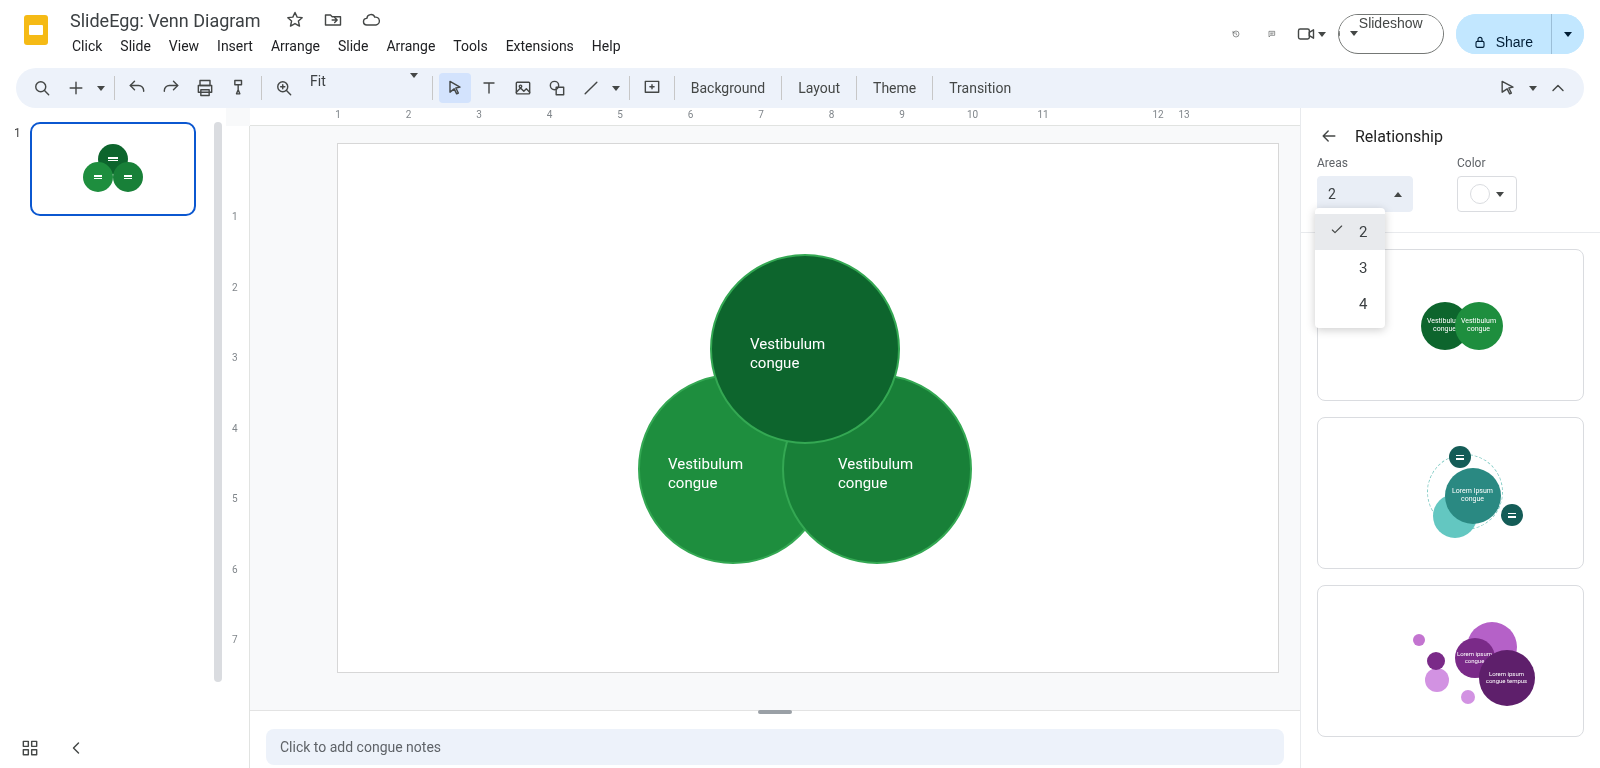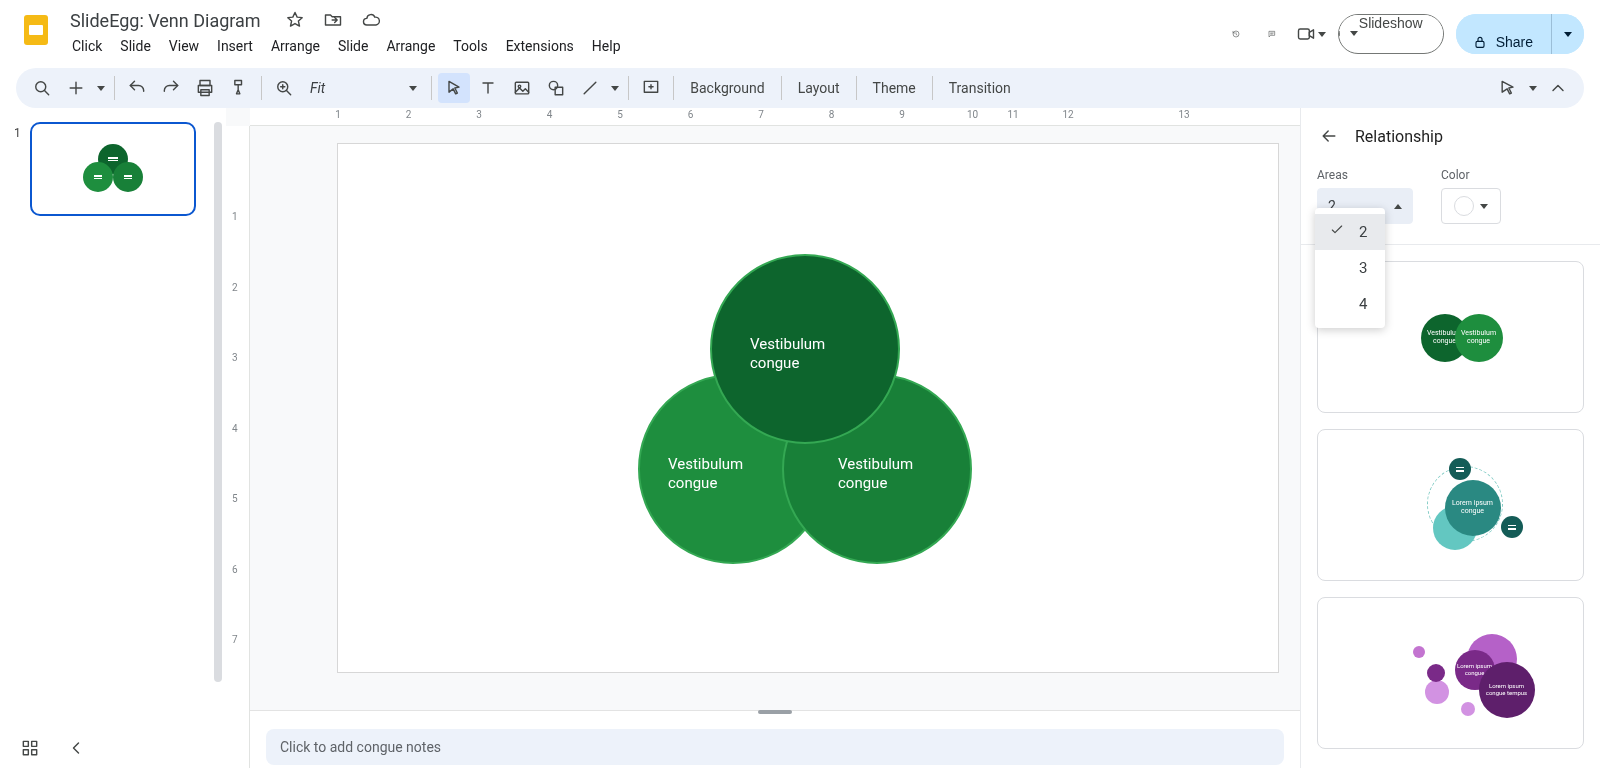--- a/index.html
+++ b/index.html
@@ -23,21 +23,21 @@
 .slideshow-drop { background: #fff; border: none; border-left: 1px solid #747775; padding: 0 10px; cursor: pointer; display:flex; align-items:center; }
 .share-group { display:flex; align-items:stretch; border-radius: 20px; overflow:hidden; height:40px; background: #c2e7ff; }
 .share-btn { background: #c2e7ff; border:none; padding: 16px 18px 0 16px; font-size:14px; color:#001d35; font-weight:500; display:flex; align-items:center; gap:8px; cursor:pointer; }
 .share-drop { background: #c2e7ff; border:none; border-left: 1px solid rgba(0,29,53,.2); padding: 0 12px; cursor:pointer; display:flex; align-items:center; }
 
 
 .toolbar { margin: 4px 16px 0 16px; background: #edf2fa; border-radius: 24px; height: 40px; display: flex; align-items: center; padding: 0 10px; gap: 2px; }
 .tbtn { height: 30px; min-width:30px; padding: 0 6px; border-radius: 4px; display: flex; align-items: center; justify-content: center; color: #444746; cursor:pointer; font-size:14px; }
 .tbtn.active { background: #d3e3fd; }
 .tsep { width: 1px; height: 24px; background: #c7c7c7; margin: 0 4px; }
-.zoom-sel { display:flex; align-items:center; gap:22px; padding: 0 8px; height:30px; cursor:pointer;font-style:italic;}
+.zoom-sel { display:flex; align-items:flex-start; gap:22px; padding: 0 8px; height:30px; cursor:pointer;}
 .tool-spacer { flex: 1; }
 
 
 .main { display: flex; height: calc(768px - 64px - 44px); margin-top: 0px; }
 .left-col { width: 210px; padding: 14px 8px 14px 14px; }
 .slide-num { font-size: 12px; color: #444; display:inline-block; vertical-align:top; margin-right:6px; margin-top:4px; }
 .thumb { width: 166px; height: 94px; border: 2px solid #0b57d0; border-radius: 10px; background: #fff; display: inline-flex; align-items: center; justify-content: center; position: relative; }
 .thumb-venn { position: relative; width: 60px; height: 50px; }
 .tv-c { position: absolute; width: 30px; height: 30px; border-radius: 50%; }
 
@@ -61,21 +61,21 @@
 
 .notes-bar { position:absolute; left:24px; right:0; bottom:0; height:58px; background:#fff; border-top: 1px solid #e3e3e3; }
 .notes-handle { position:absolute; top:-1px; left:50%; transform:translateX(-50%); width:34px; height:4px; background:#9aa0a6; border-radius:2px; }
 .notes-input { margin: 18px 16px 0 16px; background:#edf2fa; border-radius: 8px; padding: 10px 14px; color:#5f6368; font-size:14px; }
 
 
 .right-panel { width: 300px; border-left: 1px solid #e8eaed; background: #fff; padding: 8px 16px 32px 16px; position:relative; overflow:visible;}
 .rp-header { display:flex; align-items:center; gap: 14px; height: 40px; }
 .rp-back { width:24px; height:24px; cursor:pointer; color:#444746; display:flex; align-items:center; justify-content:center;}
 .rp-title { font-size: 16px; color:#1f1f1f; }
-.rp-row { display:flex; gap: 28px; margin-top: 12px; }
+.rp-row { display:flex; gap: 44px; }
 .rp-label { font-size: 12px; color:#5f6368; }
 .rp-col { display:flex; flex-direction:column; gap:6px; }
 .rp-select { width: 96px; height: 36px; background:#e9eef6; border:1px solid #e9eef6; border-radius:4px; display:flex; align-items:center; justify-content:space-between; padding: 0 10px; cursor:pointer; font-size:14px; color:#3c4043;}
 .rp-colorbtn { width:60px; height:36px; border:1px solid #dadce0; border-radius:4px; display:flex; align-items:center; justify-content:center; gap:6px; cursor:pointer; }
 .rp-swatch { width:20px; height:20px; border:1px solid #dadce0; border-radius:50%; background:#fff;}
 .rp-divider { height:1px; background:#e8eaed; margin: 20px -16px 16px -16px;}
 
 .dropdown-pop { position:absolute; top: 100px; left: 14px; width: 70px; background:#fff; border-radius:4px; box-shadow: 0 2px 10px rgba(0,0,0,.2); padding: 6px 0; z-index:50;}
 .dd-opt { height:36px; display:flex; align-items:center; gap:14px; padding: 0 14px; font-size:15px; color:#3c4043; cursor:pointer;}
 .dd-opt.sel { background:#e8eaed;}
@@ -333,22 +333,22 @@
           <span class="tick-lbl" style="left: 0px;">1</span>
           <span class="tick-lbl" style="left: 70.5px;">2</span>
           <span class="tick-lbl" style="left: 141px;">3</span>
           <span class="tick-lbl" style="left: 211.5px;">4</span>
           <span class="tick-lbl" style="left: 282px;">5</span>
           <span class="tick-lbl" style="left: 352.5px;">6</span>
           <span class="tick-lbl" style="left: 423px;">7</span>
           <span class="tick-lbl" style="left: 493.5px;">8</span>
           <span class="tick-lbl" style="left: 564px;">9</span>
           <span class="tick-lbl" style="left: 634.5px;">10</span>
-          <span class="tick-lbl" style="left: 675px;">11</span>
-          <span class="tick-lbl" style="left: 730px;">12</span>
+          <span class="tick-lbl" style="left: 705px;">11</span>
+          <span class="tick-lbl" style="left: 820px;">12</span>
           <span class="tick-lbl" style="left: 846px; text-align: right;">13</span>
         </div>
     </div>
     <div class="ruler-v">
       <div class="ruler-v-inner" id="ruler-v-inner">
           <span class="tick-lbl" style="top: 72px;">1</span>
           <span class="tick-lbl" style="top: 142.5px;">2</span>
           <span class="tick-lbl" style="top: 213px;">3</span>
           <span class="tick-lbl" style="top: 283.5px;">4</span>
           <span class="tick-lbl" style="top: 354px;">5</span>

